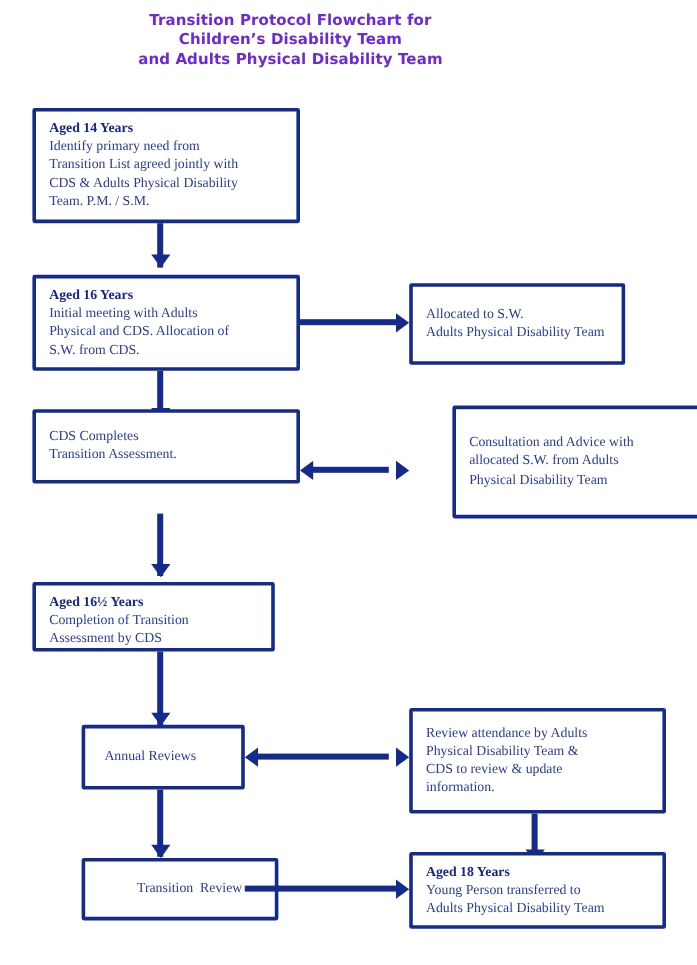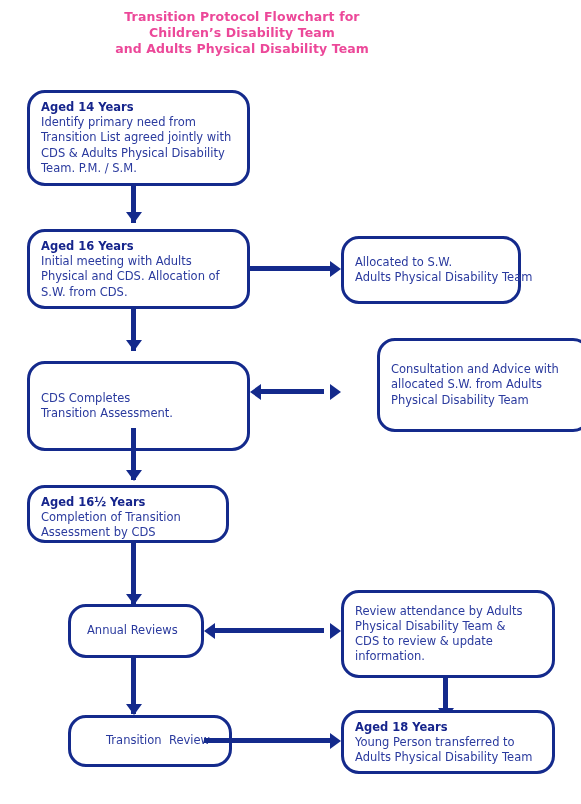--- a/index.html
+++ b/index.html
@@ -16,38 +16,39 @@
     height: 804px;
     background: #ffffff;
     overflow: hidden;
   }
   .title {
     position: absolute;
     left: 0;
     top: 9px;
     width: 484px;
     text-align: center;
-    color: #ec4899;
+    color: #6d28d9;
     font-weight: bold;
     font-size: 12.5px;
     line-height: 16px;
     letter-spacing: 0.1px;
   }
   .title div { white-space: pre; }
 
   .node {
     position: absolute;
     box-sizing: border-box;
     background: #ffffff;
     border: 3px solid #142a8c;
-    border-radius: 18px;
+    border-radius: 2px;
     color: #2a3a9e;
     font-size: 11.5px;
     line-height: 15.2px;
     padding: 7px 11px;
+    font-family: Liberation Serif, serif;
   }
   .node .ttl {
     font-weight: bold;
     color: #16258c;
     display: block;
   }
   .node .ln { display: block; white-space: pre; }
   .node.center {
     display: flex;
     align-items: center;
@@ -127,21 +128,21 @@
   <div class="arrow-right" style="left:330px; top:260.5px;"></div>
 
   <div class="node vcenter" style="left:341px; top:236px; width:180px; height:68px;">
     <span class="ln">Allocated to S.W.</span>
     <span class="ln">Adults Physical Disability Team</span>
   </div>
 
   <div class="vline" style="left:131px; top:309px; height:42px;"></div>
   <div class="arrow-down" style="left:125.5px; top:340px;"></div>
 
-  <div class="node vcenter" style="left:27px; top:361px; width:223px; height:90px;">
+  <div class="node vcenter" style="left:27px; top:341px; width:223px; height:62px;">
     <span class="ln">CDS Completes</span>
     <span class="ln">Transition Assessment.</span>
   </div>
 
   <div class="hline" style="left:258px; top:389px; width:66px;"></div>
   <div class="arrow-left" style="left:250px; top:383.5px;"></div>
   <div class="arrow-right" style="left:330px; top:383.5px;"></div>
 
   <div class="node vcenter" style="left:341px; top:338px; width:214px; height:94px;margin-left:36px;">
     <span class="ln">Consultation and Advice with</span>

